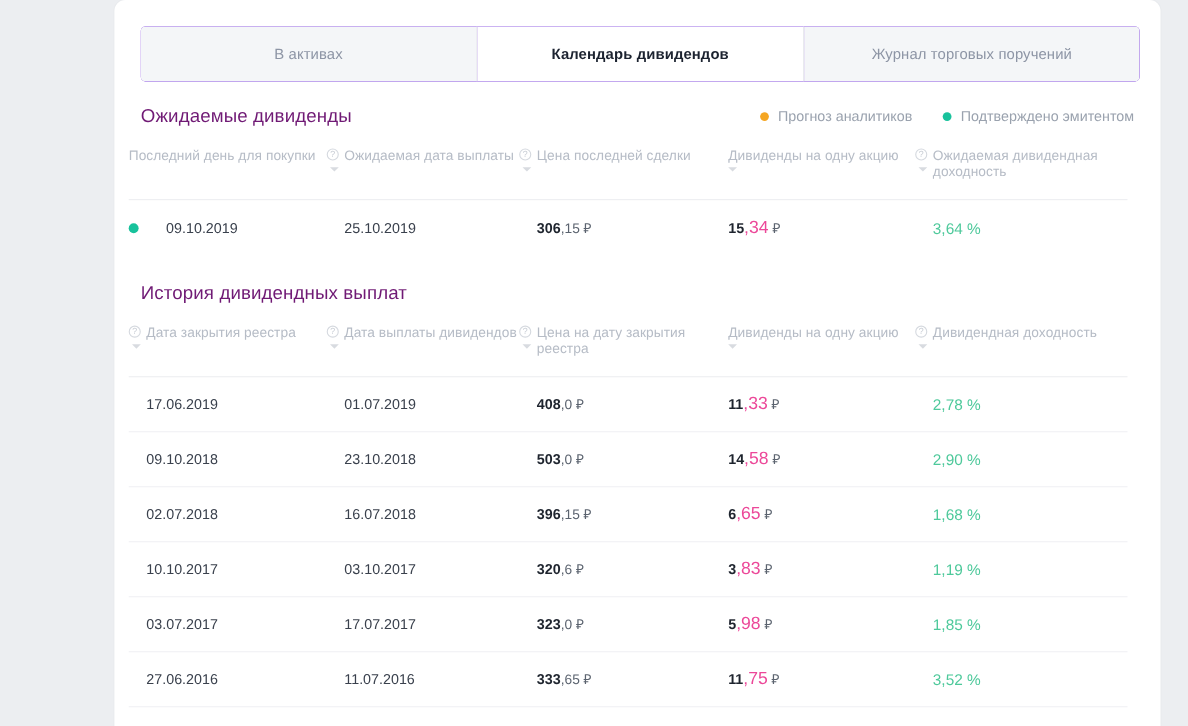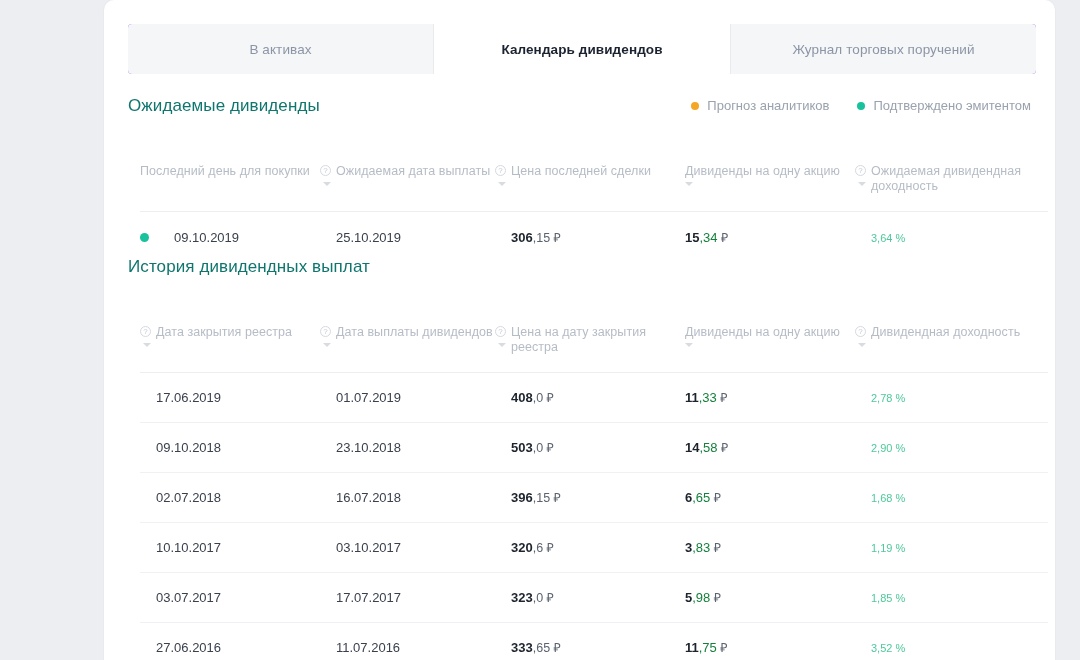--- a/index.html
+++ b/index.html
@@ -50,21 +50,21 @@
   }
   .tab-0 { width: 306px; }
   .tab-1 { width: 305px; }
   .tab-2 { width: 297px; }
 
   
   .section-title {
     position: absolute;
     left: 24px;
     font-size: 17px;
-    color: #0f766e;
+    color: #701a75;
     letter-spacing: .1px;
   }
   #title-expected { top: 96px; }
   #title-history  { top: 257px; }
 
   
   .legend {
     position: absolute;
     right: 24px; top: 98px;
     display: flex;
@@ -76,21 +76,21 @@
     font-size: 13px; color: #9aa2ae;
   }
   .legend-dot {
     width: 8px; height: 8px; border-radius: 50%;
     display: inline-block;
   }
 
   
   .table {
     position: absolute;
-    left: 36px; width: 908px; margin-top: 30px;
+    left: 13px; width: 908px;
   }
   #table-expected { top: 134px; }
   #table-history  { top: 295px; }
 
   .thead {
     display: flex;
     align-items: flex-start;
     padding-bottom: 12px;
     border-bottom: 1px solid #edeef1;
     min-height: 48px;
@@ -154,24 +154,24 @@
   }
   .row-wrap { position: relative; }
 
   .money { padding-left: 16px; white-space: nowrap; }
   .money .int { font-weight: bold; color: #1e242e; font-size: 13px; }
   .money .frac { color: #5b636f; font-size: 12.5px; text-align: center; }
   .money .cur { color: #5b636f; font-size: 12.5px; }
 
   .div-cell { padding-left: 0px; white-space: nowrap; }
   .div-cell .int { font-weight: bold; color: #1e242e; font-size: 13px; }
-  .div-cell .frac { color: #15803d; font-size: 13px; }
+  .div-cell .frac { color: #ec4899; font-size: 16px; }
   .div-cell .cur { color: #5b636f; font-size: 12.5px; }
 
-  .pct { padding-left: 16px; font-size: 11px; color: #4ec99b; white-space: nowrap; }
+  .pct { padding-left: 16px; font-size: 14px; color: #4ec99b; white-space: nowrap; }
 </style>
 </head>
 <body>
 
 <div class="page">
   <div class="card">
 
     <div class="tabs">
       <div class="tab tab-0">
         <span>В активах</span>

